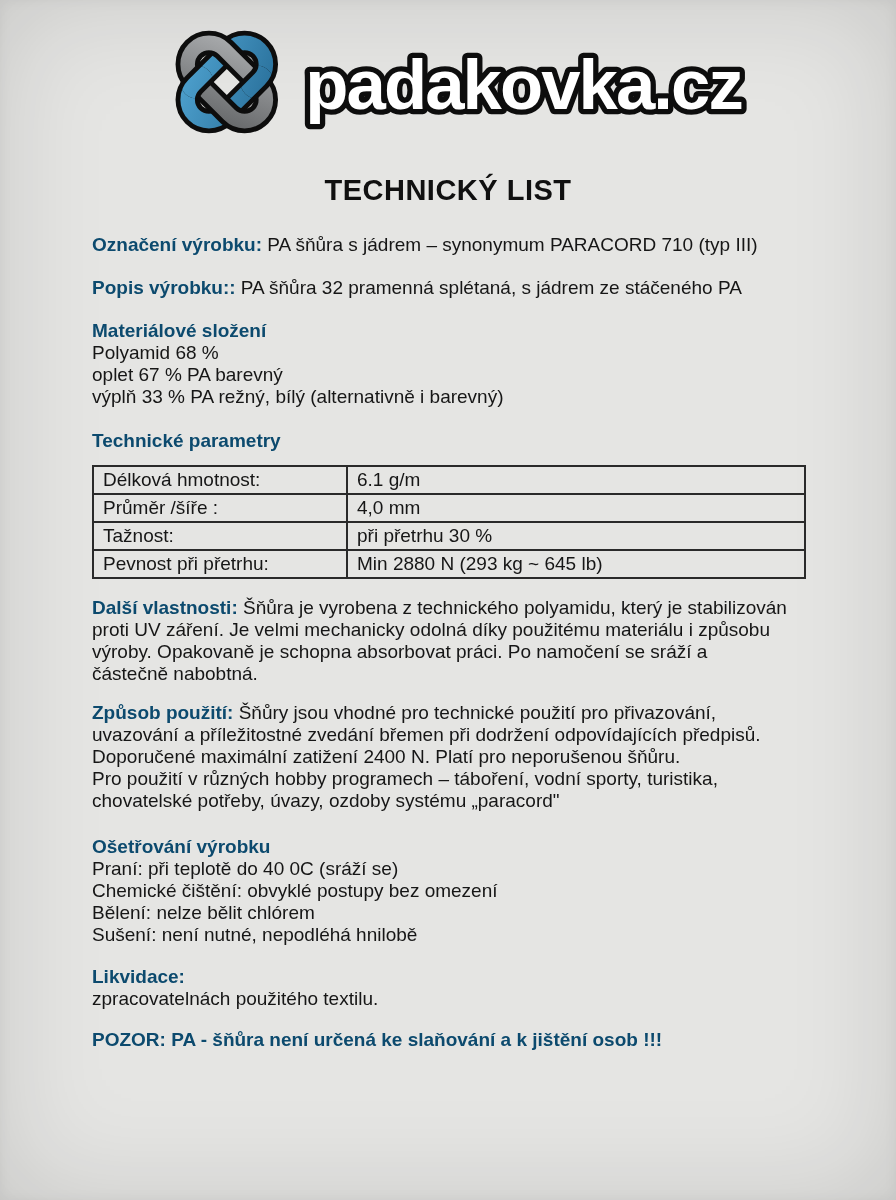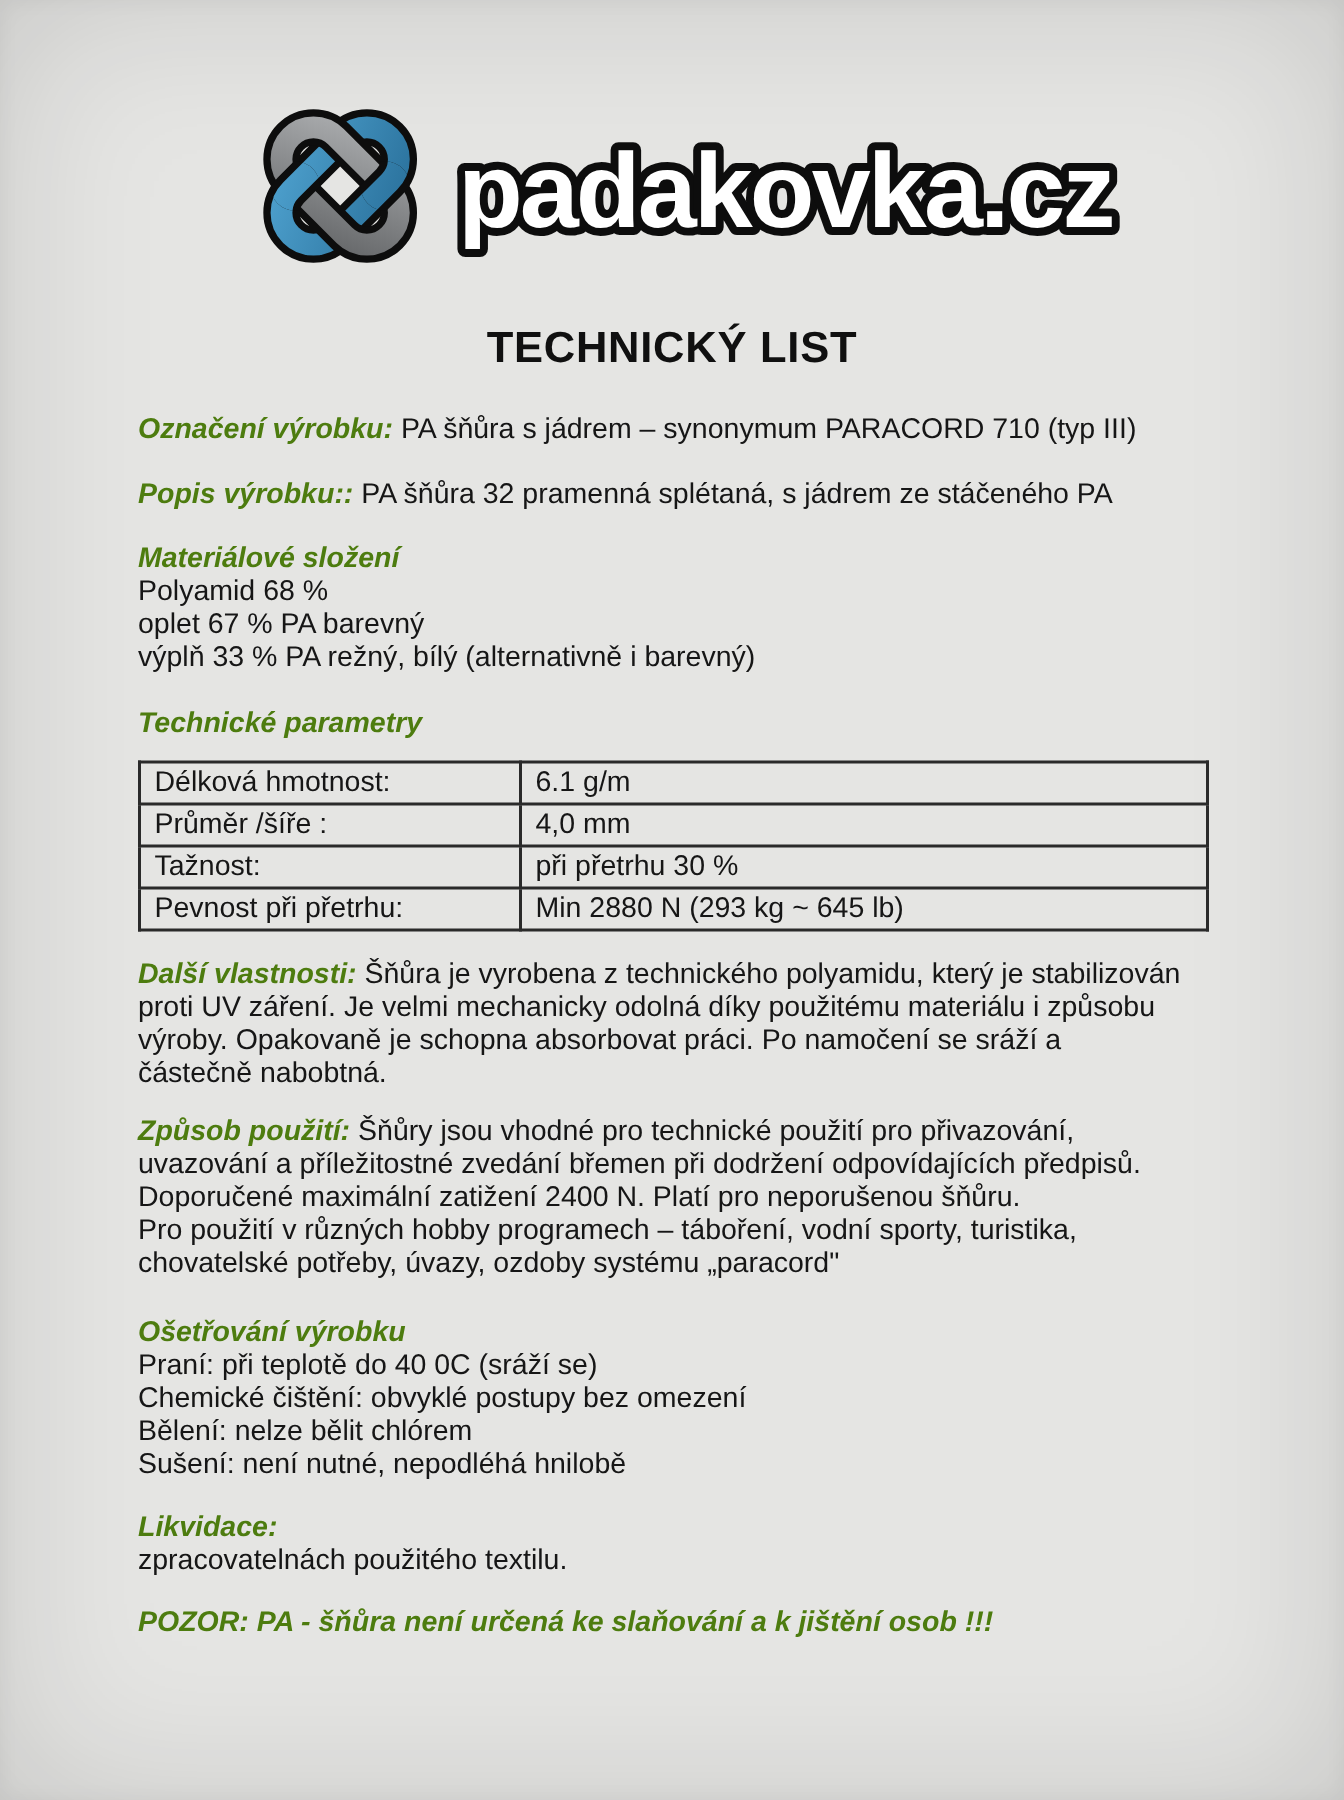--- a/index.html
+++ b/index.html
@@ -11,21 +11,21 @@
     -webkit-font-smoothing:antialiased;
   }
   .page {
     position:relative;
     width:896px; height:1200px;
     background:#e5e5e3;
     box-shadow: inset 0 0 110px rgba(0,0,0,0.13), inset 0 0 14px rgba(0,0,0,0.05);
     overflow:hidden;
   }
   
-  .logo-wrap { padding-top:48px; margin-left:158px; width:620px;margin-top:10px; }
+  .logo-wrap { padding-top:16px; margin-left:158px; width:620px; }
   .logo-svg { display:block; }
   .ring-outline { fill:none; stroke:#0d0d0d; stroke-width:25; }
   .ring-gray    { fill:none; stroke:url(#gGray); stroke-width:15; }
   .ring-blue    { fill:none; stroke:url(#gBlue); stroke-width:15; }
   .logo-text {
     font-family:"Liberation Sans", sans-serif;
     font-weight:bold;
     font-size:73px;
     letter-spacing:-2px;
     fill:#ffffff;
@@ -41,21 +41,21 @@
     font-size:29px;
     line-height:33px;
     font-weight:bold;
     letter-spacing:0.5px;
     color:#101010;
   }
   
   .content { padding:26px 88px 0 92px; font-size:19px; line-height:22px; }
   .para { margin:0 0 21px 0; }
   .line { display:block; white-space:pre; }
-  b, .bold { font-weight:bold; color:#4d7c0f;font-style:italic; }
+  b, .bold { font-weight:bold; color:#0c4a6e; }
   .m-material { margin-bottom:22px; }
   .m-techhead { margin-bottom:13px; }
   .m-table    { margin-bottom:18px; }
   .m-dalsi    { margin-bottom:17px; }
   .m-zpusob   { margin-bottom:24px; }
   .m-osetr    { margin-bottom:20px; }
   .m-likvid   { margin-bottom:19px; }
   
   table.params {
     border-collapse:collapse;

